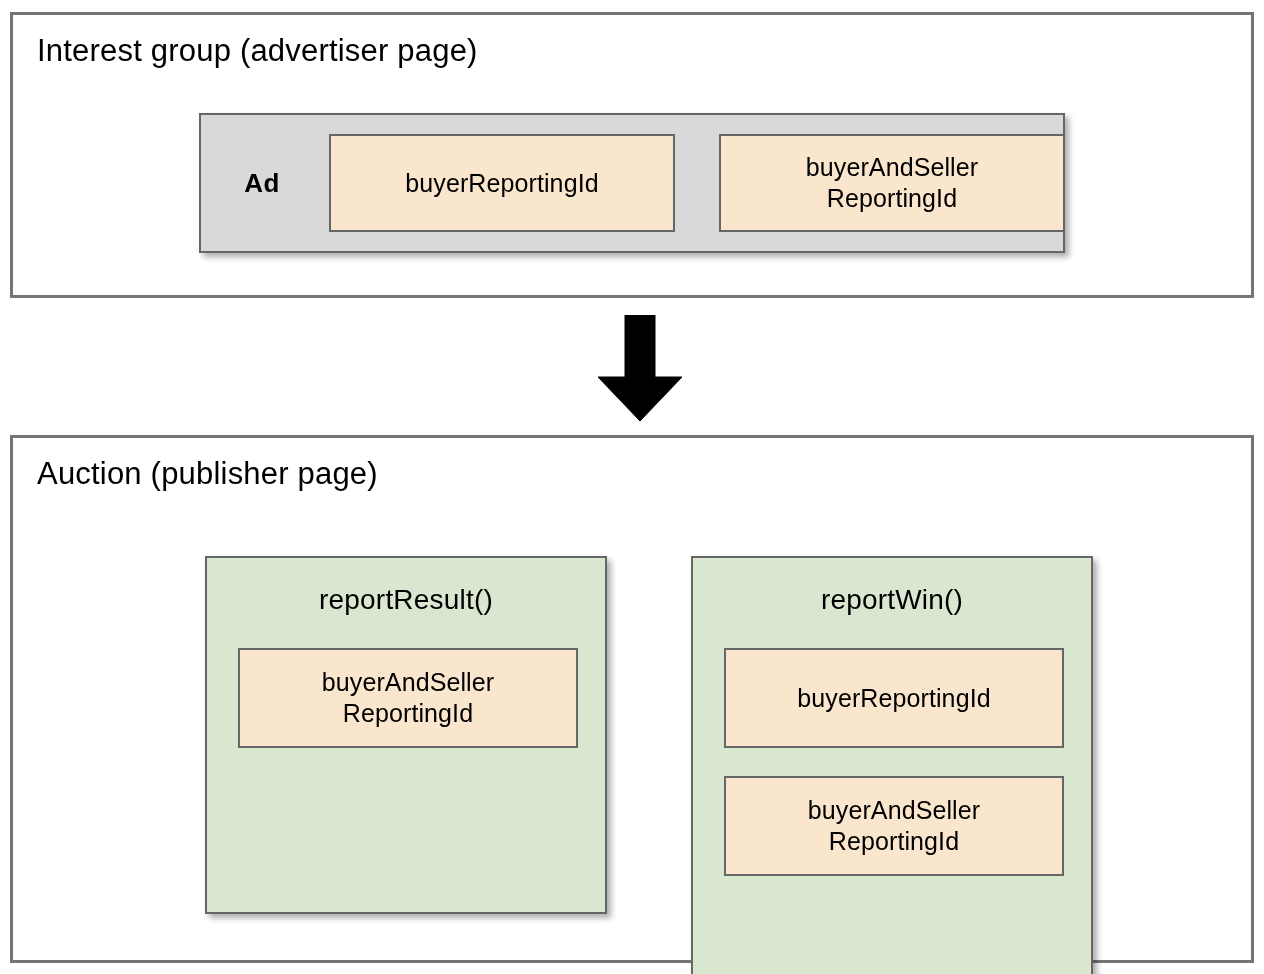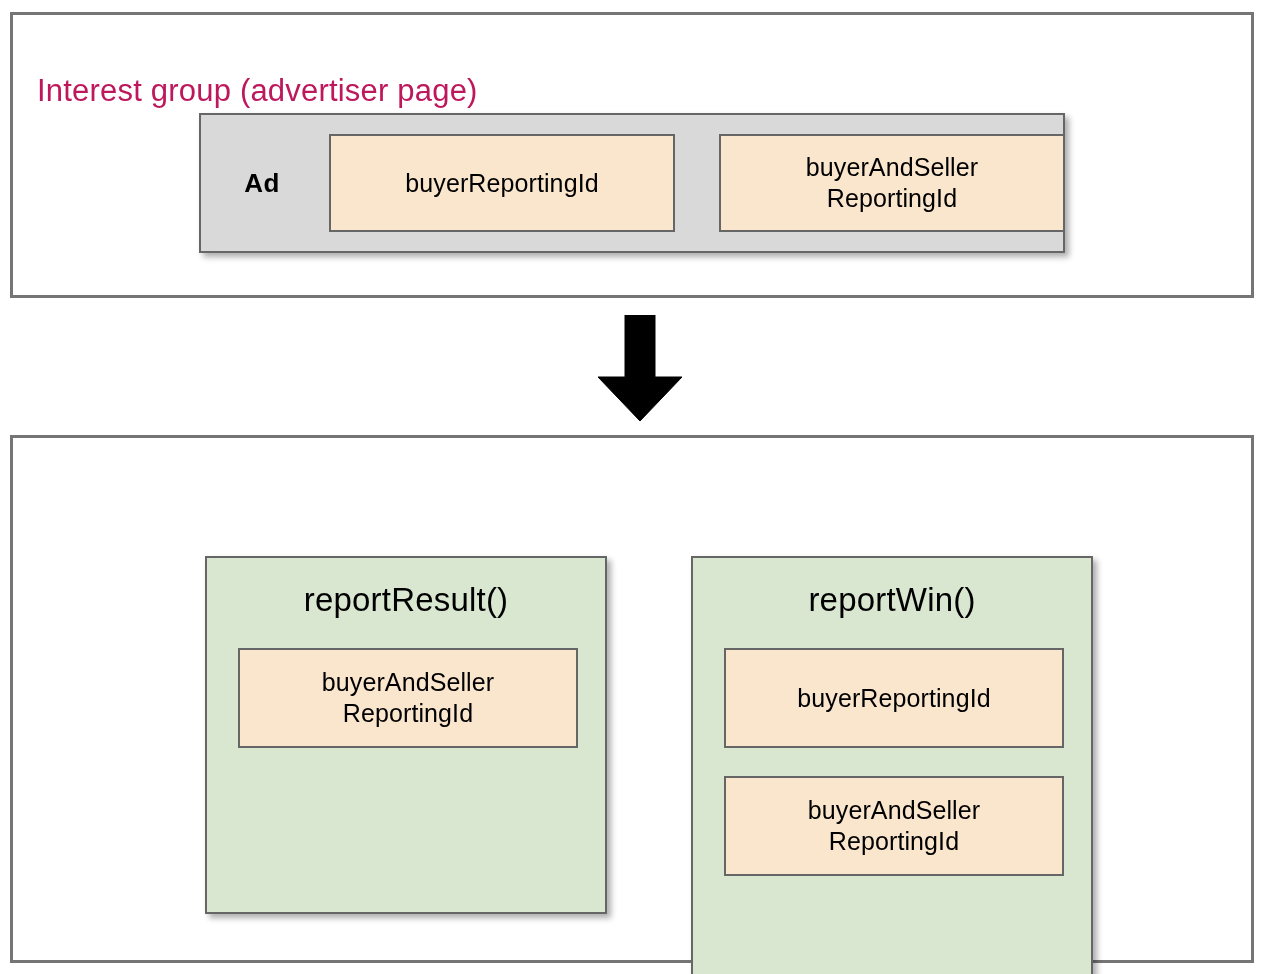--- a/index.html
+++ b/index.html
@@ -43,23 +43,22 @@
     height: 528px;
   }
 
   .section-title {
     position: absolute;
     left: 24px;
     top: 18px;
     font-size: 31px;
     line-height: 36px;
     letter-spacing: 0.2px;
-    color: #be185d;
+    color: #000000;
     white-space: nowrap;
-    margin-top: 40px;
   }
 
   
   #flow-arrow {
     position: absolute;
     left: 596px;
     top: 315px;
     width: 88px;
     height: 108px;
   }
@@ -131,21 +130,21 @@
     width: 402px;
     height: 430px;
     margin-left: 37px;
   }
   .fn-title {
     position: absolute;
     left: 0;
     right: 0;
     top: 26px;
     text-align: center;
-    font-size: 33px;
+    font-size: 28px;
     line-height: 32px;
     color: #000000;
     letter-spacing: 0.2px;
   }
   .fn-box .param-box {
     position: absolute;
     left: 31px;
     width: 340px;
     height: 100px;
   }
@@ -181,20 +180,21 @@
   </div>
 
   <div id="flow-arrow">
     <svg width="88" height="108" viewBox="0 0 88 108" xmlns="http://www.w3.org/2000/svg">
       <polygon points="29,0 59,0 59,62 86,62 44,106 2,62 29,62" fill="#000000" stroke="#000000" stroke-width="1"></polygon>
     </svg>
   </div>
 
   <div class="section" id="section-auction">
 
+    <div class="section-title">Auction (publisher page)</div>
 
     <div class="fn-box" id="fn-report-result">
 
       <div class="fn-title">reportResult()</div>
 
       <div class="param-box param-box-0">
         <span>
           <span>buyerAndSeller</span><br>
           <span>ReportingId</span>
         </span>

